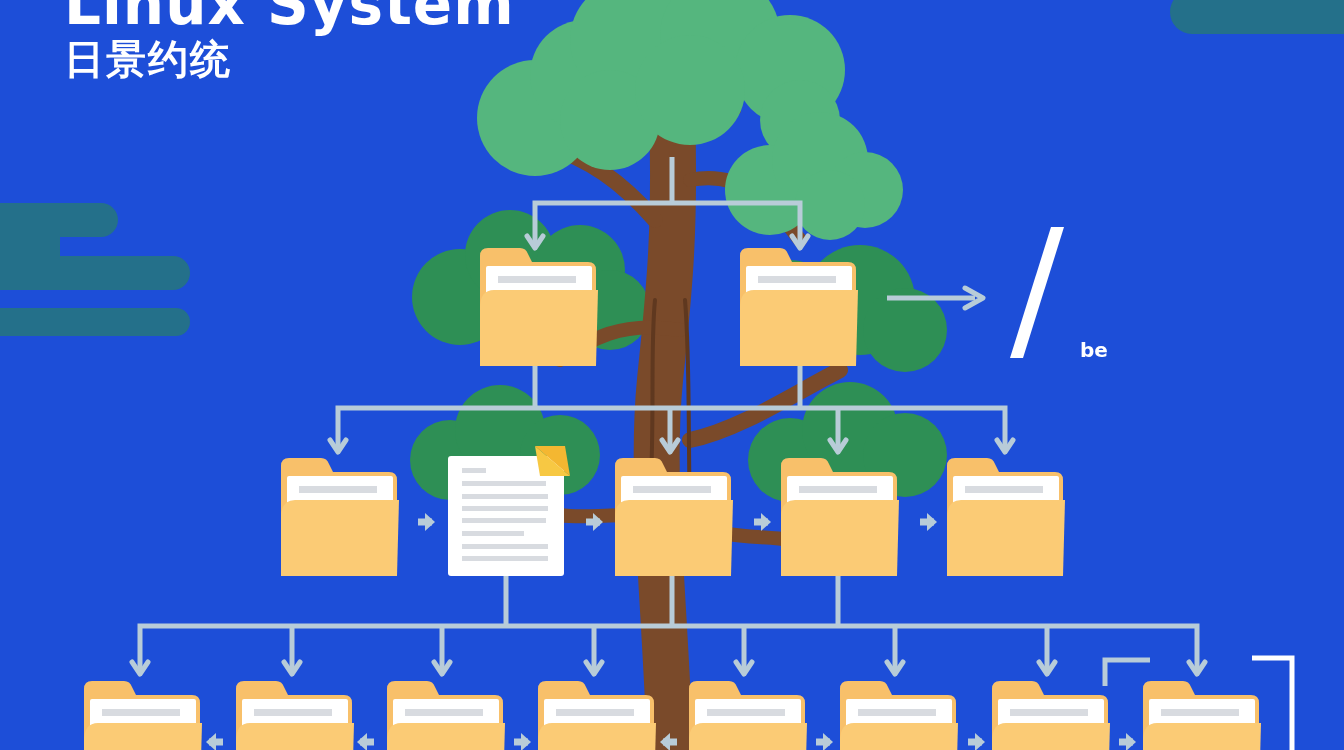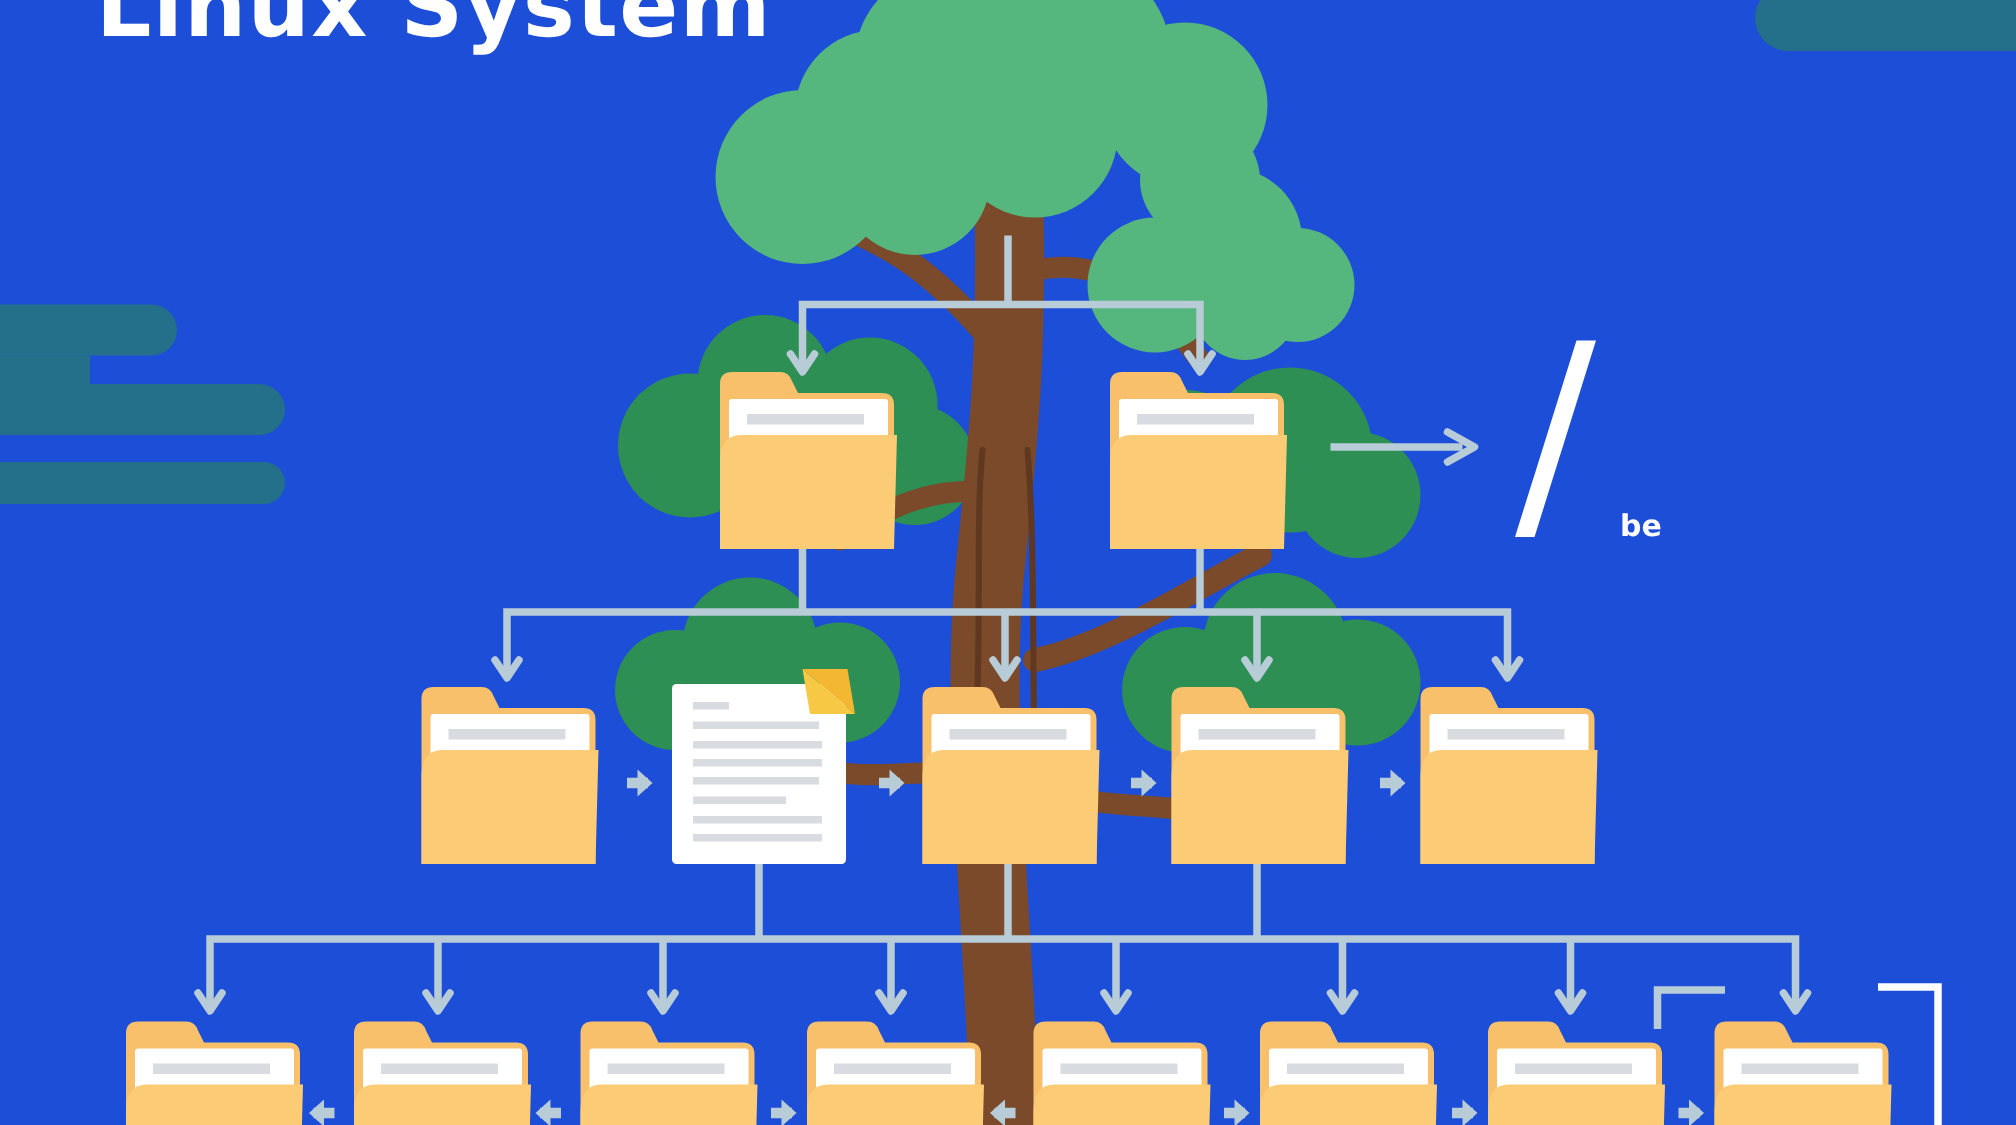--- a/index.html
+++ b/index.html
@@ -175,18 +175,19 @@
     <use href="#arrow-left" x="209" y="742"></use>
     <use href="#arrow-left" x="360" y="742"></use>
     <use href="#arrow-right" x="528" y="742"></use>
     <use href="#arrow-left" x="663" y="742"></use>
     <use href="#arrow-right" x="830" y="742"></use>
     <use href="#arrow-right" x="982" y="742"></use>
     <use href="#arrow-right" x="1133" y="742"></use>
   </svg>
 
   <div class="abs title-en">Linux System</div>
+  <div class="abs title-cn">日景约统</div>
 
   <svg class="abs slash" viewBox="0 0 60 135">
     <path d="M46,2 L59,2 L18,133 L5,133 Z" fill="#ffffff"></path>
   </svg>
   <div class="abs be-label">be</div>
 </div>
 
 </body></html>

